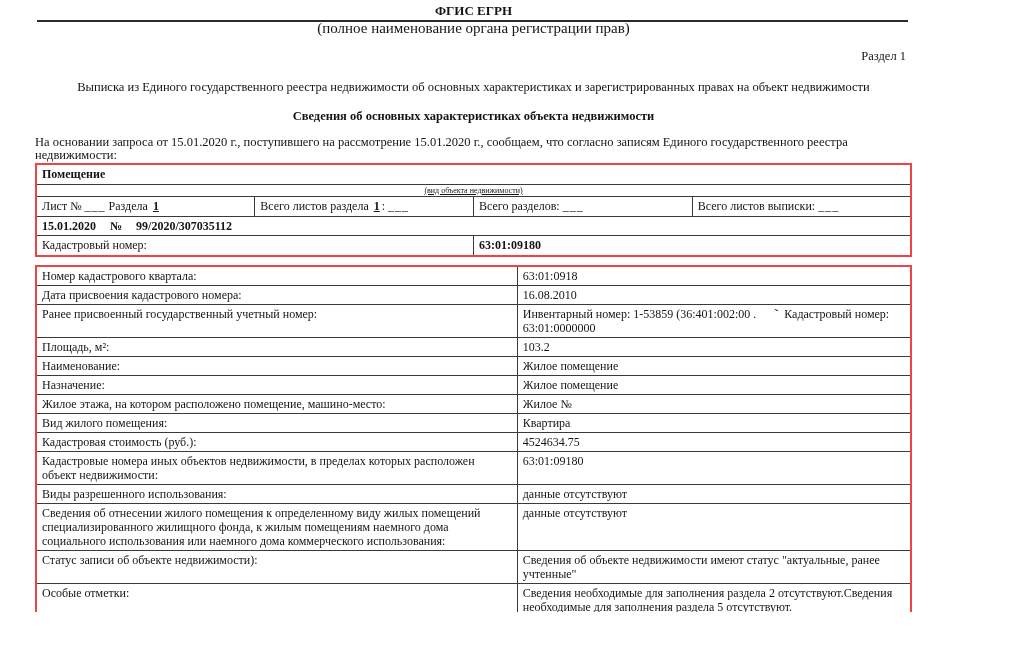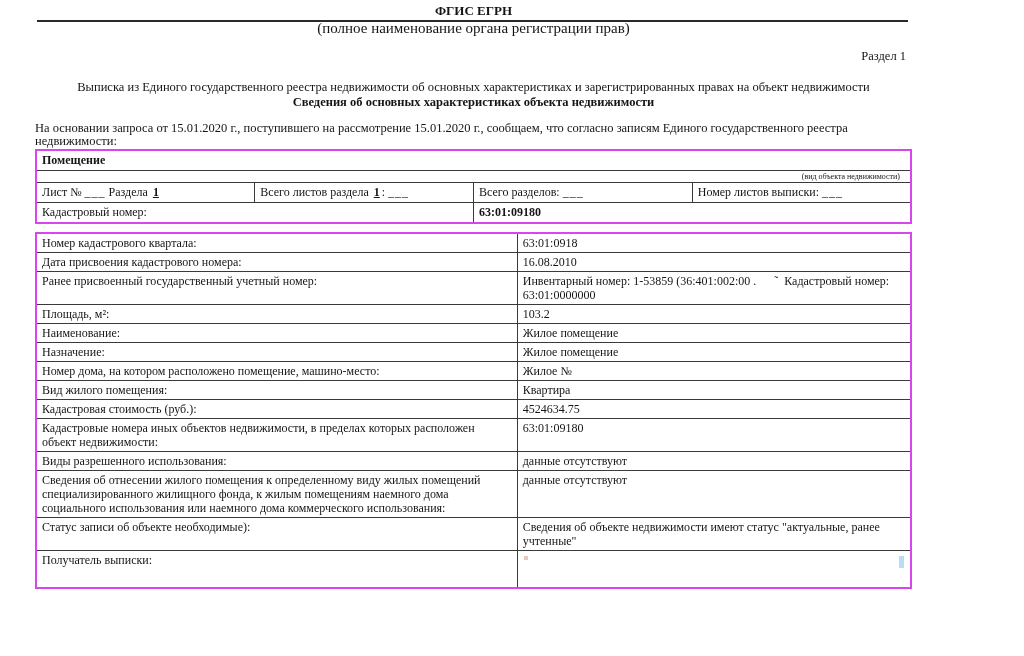--- a/index.html
+++ b/index.html
@@ -53,50 +53,51 @@
     text-align: center;
     font-size: 12.5px;
     line-height: 13px;
     margin-top: 18px;
   }
   .title2 {
     text-align: center;
     font-size: 12.5px;
     font-weight: bold;
     line-height: 14px;
-    margin-top: 1px;
+    margin-top: 15px;
   }
   .intro {
     font-size: 12.5px;
     line-height: 13px;
     margin-top: 13px;
   }
   
   table.tbl {
     border-collapse: collapse;
     width: 877px;
     table-layout: fixed;
   }
-  table.tbl { border: 2px solid #d946ef; }
+  table.tbl { border: 2px solid #ef4444; }
   table.tbl td {
     border: 1px solid #3a3a3a;
     font-size: 12px;
     line-height: 14px;
     padding: 2px 5px;
     vertical-align: top;
     overflow: hidden;
   }
   .info-table { margin-top: 1px; }
   .info-table .object-type { font-weight: bold; height: 15px; }
   .info-table .small-caption {
     font-size: 8px;
     line-height: 9px;
-    text-align: right;
+    text-align: center;
     padding: 1px 10px;
     height: 9px;
+    text-decoration: underline;
   }
   .info-table .meta-cell { height: 15px; }
   .info-table .date-row td { font-weight: bold; height: 14px; }
   .u-num { font-weight: bold; text-decoration: underline; padding: 0 2px; }
   .blank { letter-spacing: 1px; }
   .bold { font-weight: bold; }
   .sp { display: inline-block; width: 14px; }
   .main-table { margin-top: 8px; padding-left: 16px; }
   .main-table td.val { }
   .preline { white-space: pre-line; }
@@ -153,22 +154,27 @@
         <td class="meta-cell" style="width:29.5%">
           <span>Всего листов раздела</span>
           <span class="u-num">1</span><span>:</span>
           <span class="blank">___</span>
         </td>
         <td class="meta-cell" style="width:22.5%">
           <span>Всего разделов:</span>
           <span class="blank">___</span>
         </td>
         <td class="meta-cell" style="width:22.5%">
-          <span>Номер листов выписки:</span>
-          <span class="blank">___</span>
+          <span>Всего листов выписки:</span>
+          <span class="blank">___</span>
+        </td>
+      </tr>
+      <tr class="date-row">
+        <td colspan="4">
+          <span>15.01.2020</span><span class="sp"></span><span>№</span><span class="sp"></span><span>99/2020/307035112</span>
         </td>
       </tr>
       <tr>
         <td colspan="2" style="height:15px">Кадастровый номер:</td>
         <td colspan="2" class="bold">63:01:09180</td>
       </tr>
     </tbody>
       </table>
 
     <table class="tbl main-table">
@@ -195,21 +201,21 @@
       </tr>
       <tr>
         <td>Наименование:</td>
         <td class="val">Жилое помещение</td>
       </tr>
       <tr>
         <td>Назначение:</td>
         <td class="val">Жилое помещение</td>
       </tr>
       <tr>
-        <td>Номер дома, на котором расположено помещение, машино-место:</td>
+        <td>Жилое этажа, на котором расположено помещение, машино-место:</td>
         <td class="val">Жилое №</td>
       </tr>
       <tr>
         <td>Вид жилого помещения:</td>
         <td class="val">Квартира</td>
       </tr>
       <tr>
         <td>Кадастровая стоимость (руб.):</td>
         <td class="val">4524634.75</td>
       </tr>
@@ -219,22 +225,26 @@
       </tr>
       <tr>
         <td>Виды разрешенного использования:</td>
         <td class="val">данные отсутствуют</td>
       </tr>
       <tr>
         <td>Сведения об отнесении жилого помещения к определенному виду жилых помещений специализированного жилищного фонда, к жилым помещениям наемного дома социального использования или наемного дома коммерческого использования:</td>
         <td class="val">данные отсутствуют</td>
       </tr>
       <tr>
-        <td>Статус записи об объекте необходимые):</td>
+        <td>Статус записи об объекте недвижимости):</td>
         <td class="val">Сведения об объекте недвижимости имеют статус "актуальные, ранее учтенные"</td>
+      </tr>
+      <tr>
+        <td>Особые отметки:</td>
+        <td class="val">Сведения необходимые для заполнения раздела 2 отсутствуют.Сведения необходимые для заполнения раздела 5 отсутствуют.</td>
       </tr>
       <tr class="recipient-row">
         <td>Получатель выписки:</td>
         <td class="val rel">
           <span></span>
           <span class="scan-dot"></span>
           <span class="cursor-mark"></span>
         </td>
       </tr>
     </tbody>

